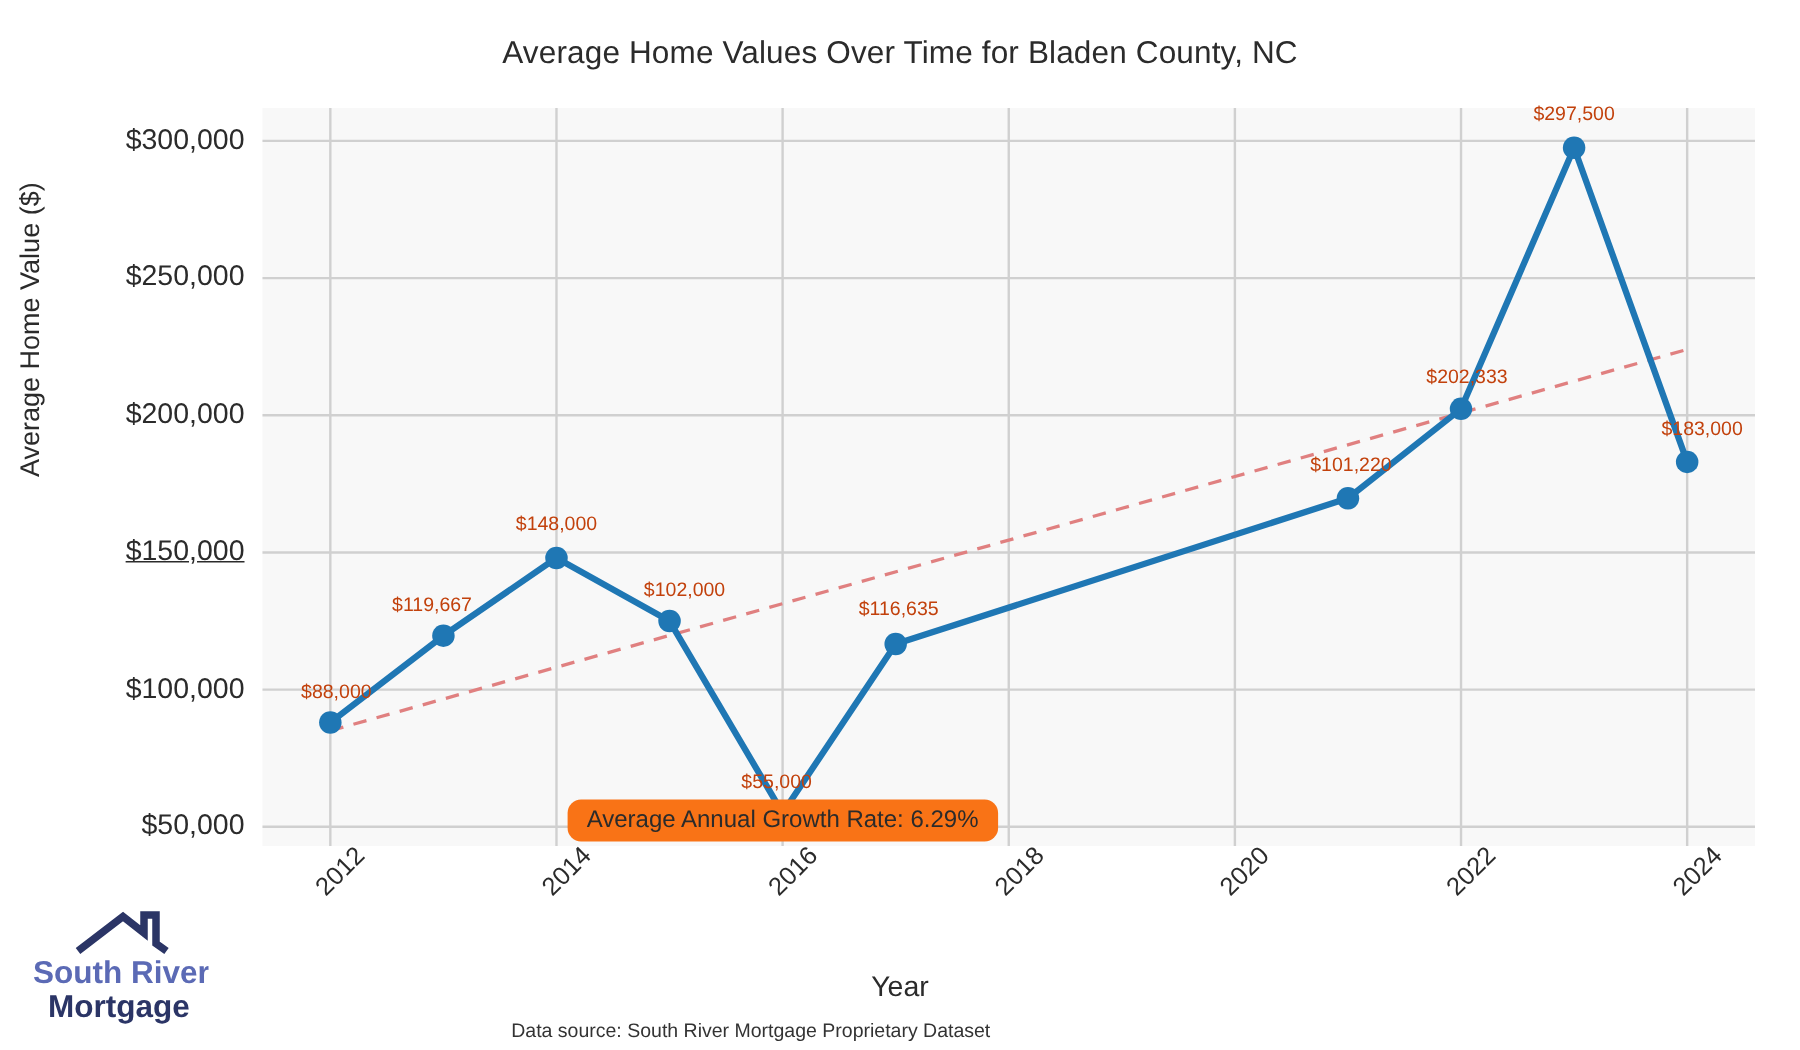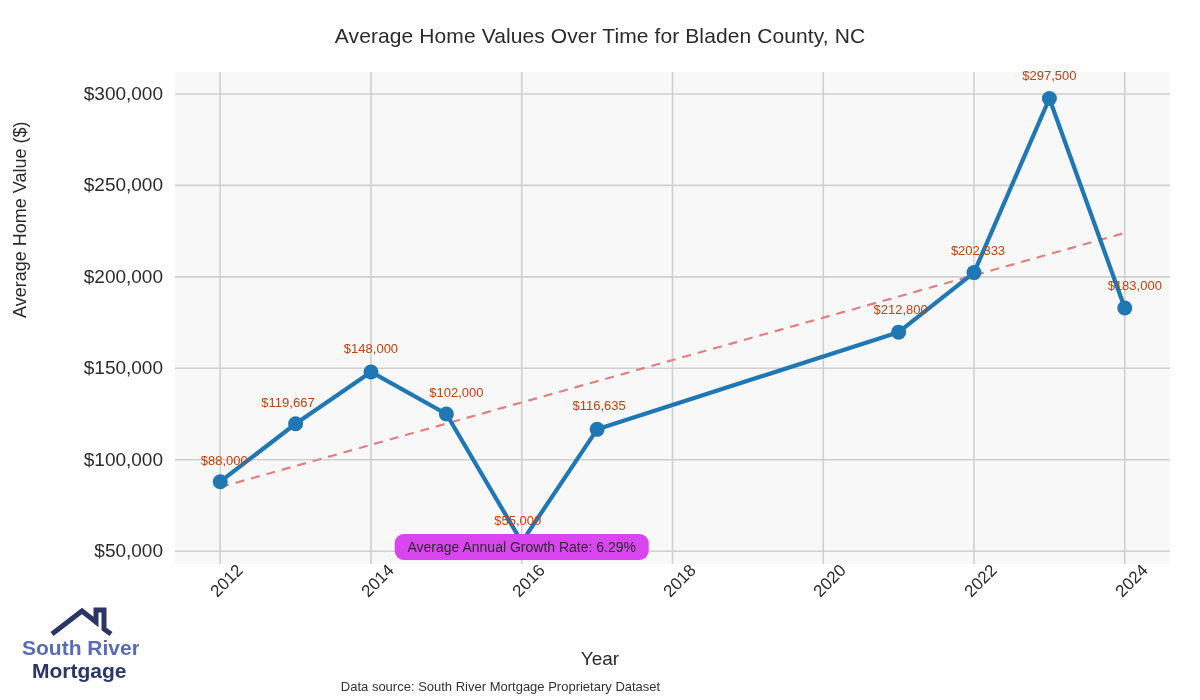--- a/index.html
+++ b/index.html
@@ -113,23 +113,23 @@
     font-size: 13px;
     color: #c2410c;
     white-space: nowrap;
     transform: translate(-50%, -100%);
     pointer-events: none;
   }
 
   
   .growth-annotation {
     position: absolute;
-    font-size: 14px;
-    color: #2b2b2b;
-    background: #d946ef;
+    font-size: 16px;
+    color: #2b2b2b;
+    background: #f97316;
     border-radius: 9px;
     padding: 5px 13px;
     white-space: nowrap;
     transform: translate(-50%, -50%);
     box-shadow: 0 0 0 0 rgba(0,0,0,0);
     text-align: center;
   }
 
   
   .data-source {
@@ -157,21 +157,21 @@
 
 <div id="chart-root">
 
   <div class="chart-title">Average Home Values Over Time for Bladen County, NC</div>
 
   <div class="y-axis-title">Average Home Value ($)</div>
 
   <div class="y-ticks">
       <div class="tick" style="top: 479.197px;">$50,000</div>
       <div class="tick" style="top: 387.747px;">$100,000</div>
-      <div class="tick" style="top: 296.297px;">$150,000</div>
+      <div class="tick" style="top: 296.297px; text-decoration: underline;">$150,000</div>
       <div class="tick" style="top: 204.848px;">$200,000</div>
       <div class="tick" style="top: 113.398px;">$250,000</div>
       <div class="tick" style="top: 21.948px;">$300,000</div>
     </div>
 
   <div class="plot-area">
     <svg class="plot-svg" id="plot-svg" viewBox="0 0 995 492" preserveAspectRatio="none">
         <line x1="0" y1="479.19702602230484" x2="995" y2="479.19702602230484" stroke="#d0d0d0" stroke-width="1.6"></line>
         <line x1="0" y1="387.74721189591077" x2="995" y2="387.74721189591077" stroke="#d0d0d0" stroke-width="1.6"></line>
         <line x1="0" y1="296.2973977695167" x2="995" y2="296.2973977695167" stroke="#d0d0d0" stroke-width="1.6"></line>
@@ -197,21 +197,21 @@
         <circle cx="799.0151515151557" cy="200.58053531598512" r="7.5" fill="#1f77b4"></circle>
         <circle cx="874.3939393939446" cy="26.52044609665427" r="7.5" fill="#1f77b4"></circle>
         <circle cx="949.7727272727335" cy="235.94052044609663" r="7.5" fill="#1f77b4"></circle>
       </svg>
   <div class="point-label" style="left: 49.2273px; top: 395.695px;">$88,000</div>
       <div class="point-label" style="left: 113px; top: 337.776px;">$119,667</div>
       <div class="point-label" style="left: 195.985px; top: 283.955px;">$148,000</div>
       <div class="point-label" style="left: 281.364px; top: 328.022px;">$102,000</div>
       <div class="point-label" style="left: 342.742px; top: 456.052px;">$55,000</div>
       <div class="point-label" style="left: 424.121px; top: 341.322px;">$116,635</div>
-      <div class="point-label" style="left: 725.636px; top: 245.175px;">$212,800</div>
+      <div class="point-label" style="left: 725.636px; top: 245.175px;">$101,220</div>
       <div class="point-label" style="left: 803.015px; top: 185.581px;">$202,333</div>
       <div class="point-label" style="left: 874.394px; top: 10.5204px;">$297,500</div>
       <div class="point-label" style="left: 959.773px; top: 220.941px;">$183,000</div>
     </div>
 
   <div class="x-ticks">
       <div class="tick" style="left: 45.2273px;">2012</div>
       <div class="tick" style="left: 195.985px;">2014</div>
       <div class="tick" style="left: 346.742px;">2016</div>
       <div class="tick" style="left: 497.5px;">2018</div>

